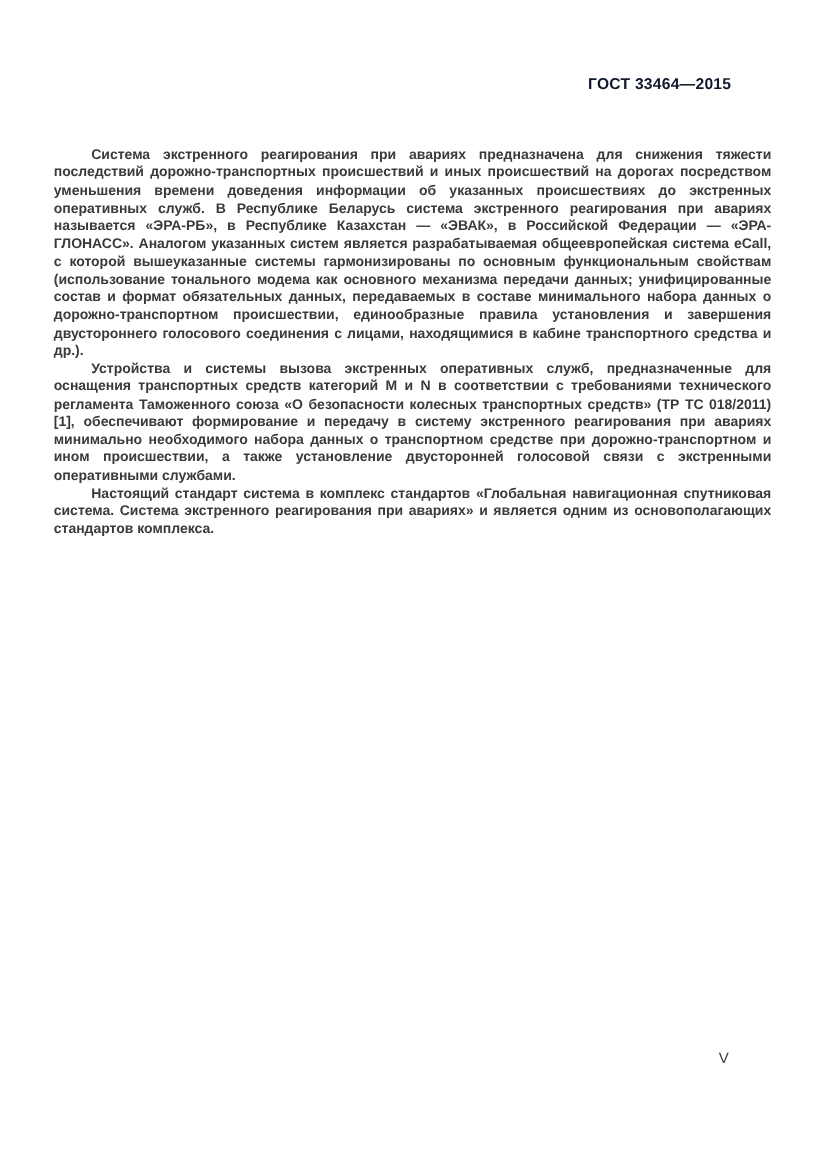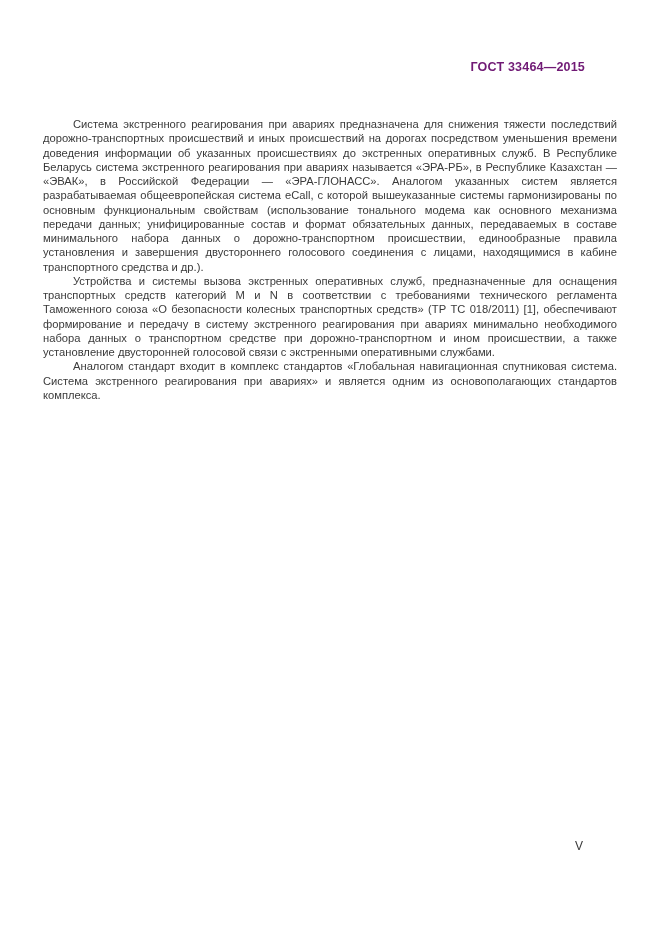--- a/index.html
+++ b/index.html
@@ -21,21 +21,21 @@
       overflow: hidden;
     }
     .header-code {
       position: absolute;
       top: 60px;
       left: 0;
       right: 76px;
       text-align: right;
       font-size: 12.5px;
       font-weight: bold;
-      color: #701a75;
+      color: #0f172a;
       letter-spacing: 0.2px;
     }
     .doc-title {
       position: absolute;
       top: 91px;
       left: 0;
       width: 625px;
       margin: 0;
       text-align: center;
       font-size: 13.5px;
@@ -44,20 +44,21 @@
     }
     .doc-body {
       position: absolute;
       top: 117px;
       left: 43px;
       width: 574px;
       font-size: 11.2px;
       line-height: 14.25px;
       text-align: justify;
       color: #3a3a3a;
+      font-weight: bold;
     }
     .doc-body p {
       margin: 0;
       text-indent: 30px;
     }
     .page-number {
       position: absolute;
       top: 839px;
       left: 0;
       right: 78px;
@@ -70,18 +71,18 @@
 <body>
 
 <div class="page">
 
   <div class="header-code">ГОСТ 33464—2015</div>
 
 
   <div class="doc-body">
     <p>Система экстренного реагирования при авариях предназначена для снижения тяжести последствий дорожно-транспортных происшествий и иных происшествий на дорогах посредством уменьшения времени доведения информации об указанных происшествиях до экстренных оперативных служб. В Республике Беларусь система экстренного реагирования при авариях называется «ЭРА-РБ», в Республике Казахстан — «ЭВАК», в Российской Федерации — «ЭРА-ГЛОНАСС». Аналогом указанных систем является разрабатываемая общеевропейская система eCall, с которой вышеуказанные системы гармонизированы по основным функциональным свойствам (использование тонального модема как основного механизма передачи данных; унифицированные состав и формат обязательных данных, передаваемых в составе минимального набора данных о дорожно-транспортном происшествии, единообразные правила установления и завершения двустороннего голосового соединения с лицами, находящимися в кабине транспортного средства и др.).</p>
     <p>Устройства и системы вызова экстренных оперативных служб, предназначенные для оснащения транспортных средств категорий M и N в соответствии с требованиями технического регламента Таможенного союза «О безопасности колесных транспортных средств» (ТР ТС 018/2011) [1], обеспечивают формирование и передачу в систему экстренного реагирования при авариях минимально необходимого набора данных о транспортном средстве при дорожно-транспортном и ином происшествии, а также установление двусторонней голосовой связи с экстренными оперативными службами.</p>
-    <p>Аналогом стандарт входит в комплекс стандартов «Глобальная навигационная спутниковая система. Система экстренного реагирования при авариях» и является одним из основополагающих стандартов комплекса.</p>
+    <p>Настоящий стандарт система в комплекс стандартов «Глобальная навигационная спутниковая система. Система экстренного реагирования при авариях» и является одним из основополагающих стандартов комплекса.</p>
   </div>
 
   <div class="page-number">V</div>
 
 </div>
 
 </body></html>

